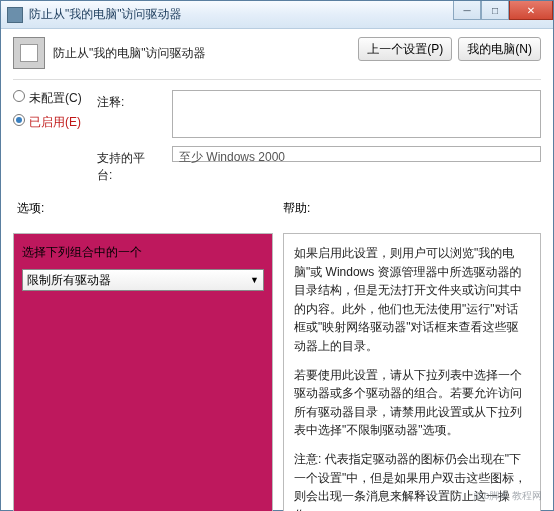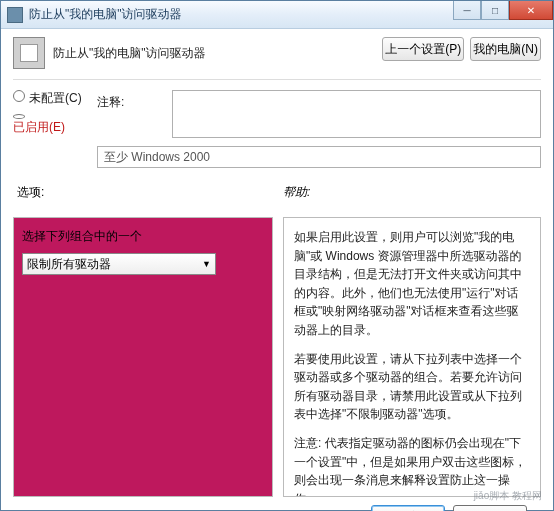--- a/index.html
+++ b/index.html
@@ -12,40 +12,40 @@
 .win-btn { width:28px; height:19px; border:1px solid #8aa7c0; border-top:none; background:linear-gradient(to bottom,#e8f1fa,#d4e3f1); display:flex; align-items:center; justify-content:center; font-size:10px; color:#3a4a5a; }
 .win-btn.close { width:44px; background:linear-gradient(to bottom,#e67a6a,#d14a36); color:#fff; border-color:#a03020; }
 .minim::before{content:"─";} .maxim::before{content:"□";} .close::before{content:"✕";}
 .content { padding:8px 12px; }
 .header-row { display:flex; align-items:flex-start; margin-bottom:10px; }
 .header-left { display:flex; align-items:center; flex:1; }
 .header-icon { width:32px; height:32px; background:#d0d0d0; border:1px solid #888; margin-right:8px; position:relative; }
 .header-icon::after{content:"";position:absolute;inset:6px;background:#fff;border:1px solid #999;}
 .header-title { color:#222; font-size:12px; }
 .header-btns { display:flex; gap:6px; }
-.nav-btn { height:24px; padding:0 2px; border:1px solid #a8a8a8; background:linear-gradient(to bottom,#fdfdfd,#e6e6e6); border-radius:3px; cursor:pointer; }
+.nav-btn { height:24px; padding:0 8px; border:1px solid #a8a8a8; background:linear-gradient(to bottom,#fdfdfd,#e6e6e6); border-radius:3px; cursor:pointer; }
 .divider { border:none; border-top:1px solid #ddd; margin:6px 0 10px 0; }
 .form-zone { display:flex; }
 .radio-col { width:84px; }
 .radio-item { display:flex; align-items:flex-start; height:22px; margin-bottom:2px; color:#222; cursor:pointer; }
-.radio-item.sel { color:#c01818;flex-direction:column; }
+.radio-item.sel { color:#c01818; }
 .radio-item .rd { width:12px; height:12px; border:1px solid #777; border-radius:50%; margin-right:4px; position:relative; background:#fff; }
 .radio-item.sel .rd::after{content:"";position:absolute;inset:2px;background:#3a80c0;border-radius:50%;}
 .fields-col { flex:1; }
 .field-row { display:flex; align-items:flex-start; margin-bottom:8px;gap:19px; }
 .field-label { width:56px; padding-top:4px; color:#222; }
 .comment-box { flex:1; height:48px; border:1px solid #b0b0b0; background:#fff; resize:none; padding:4px; }
-.platform-box { flex:1; height:22px; border:1px solid #b0b0b0; background:#fff; padding:2px 6px; color:#555; }
+.platform-box { flex:1; height:16px; border:1px solid #b0b0b0; background:#fff; padding:2px 6px; color:#555; }
 .opts-row { display:flex; margin:8px 0 16px 0; }
 .opts-label { width:270px; padding-left:4px; }
-.help-label { flex:1;font-style:italic; }
+.help-label { flex:1; }
 .panels { display:flex; gap:10px; }
 .left-panel { width:260px; border:1px solid #bbb; padding:10px 8px; background:#be185d; height:280px; }
 .left-panel-text { margin-bottom:8px; }
-.combo { width:194px; height:22px; border:1px solid #888; background:linear-gradient(to bottom,#fff,#eee); padding:0 4px; display:flex; align-items:center; justify-content:space-between; cursor:pointer; }
+.combo { width:242px; height:22px; border:1px solid #888; background:linear-gradient(to bottom,#fff,#eee); padding:0 4px; display:flex; align-items:center; justify-content:space-between; cursor:pointer; }
 .combo-arrow { font-size:9px; }
 .right-panel { flex:1; border:1px solid #bbb; padding:10px 10px; background:#fff; height:280px; overflow:auto; }
 .right-panel p { line-height:1.55; margin-bottom:10px; word-break:break-all; color:#222; }
 .footer { display:flex; justify-content:flex-end; gap:8px; padding:8px 14px 0 0; }
 .ok-btn,.cancel-btn { width:74px; height:24px; border:1px solid #707070; background:linear-gradient(to bottom,#fdfdfd,#e6e6e6); border-radius:3px; cursor:pointer; }
 .ok-btn { border:1px solid #3a8fd8; box-shadow:0 0 0 1px #8fc6f0 inset; }
 .watermark { position:absolute; right:12px; bottom:8px; color:rgba(100,110,120,.55); font-size:10px; pointer-events:none; }
 .outer{position:relative;width:554px;height:511px;}
 </style>
 </head>
@@ -89,20 +89,21 @@
           <span class="rd"></span>
           <span>已启用(E)</span>
         </div>
       </div>
       <div class="fields-col">
         <div class="field-row">
           <div class="field-label">注释:</div>
           <textarea class="comment-box" style=""></textarea>
         </div>
         <div class="field-row">
+          <div class="field-label">支持的平台:</div>
           <div class="platform-box">至少 Windows 2000</div>
         </div>
       </div>
     </div>
 
     <div class="opts-row">
       <div class="opts-label">选项:</div>
       <div class="help-label">帮助:</div>
     </div>
 

